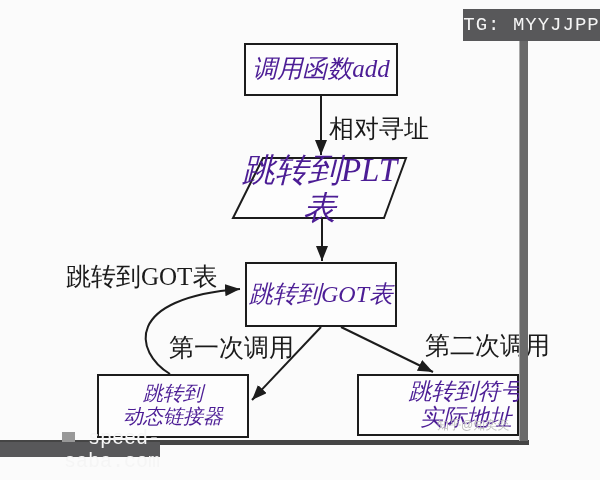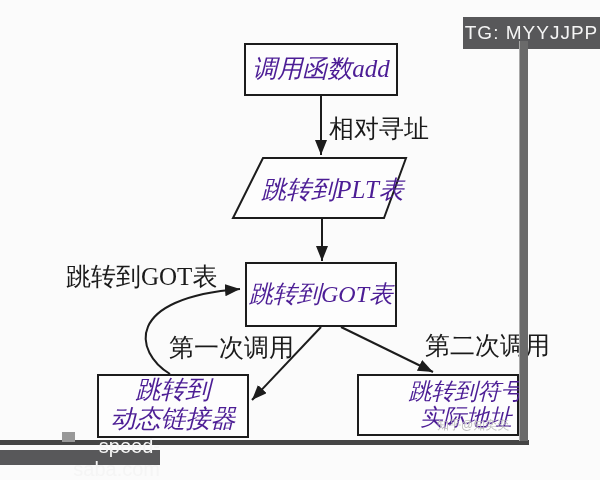--- a/index.html
+++ b/index.html
@@ -12,22 +12,22 @@
   .shape{fill:#fdfdfd;stroke:var(--stroke,#1c1c1c);stroke-width:2;}
   .edge{fill:none;stroke:var(--stroke,#1c1c1c);stroke-width:2;}
   .arrowhead-fill{fill:var(--stroke,#1c1c1c);}
   .node-label{
     position:absolute;display:flex;flex-direction:column;align-items:center;justify-content:center;
     text-align:center;color:#4c1d95;line-height:1.15;font-style:italic;
   }
   .edge-label{position:absolute;color:#1a1a1a;white-space:nowrap;}
   .badge{
     position:absolute;background:var(--badge_bg,#58585a);color:var(--badge_text,#f5f5f5);
-    font-family:Liberation Sans, sans-serif;
-    display:flex;align-items:center;margin-top:8px;
+    font-family:Liberation Mono, monospace;
+    display:flex;align-items:center;
   }
   .tg-badge{left:463px;top:9px;width:137px;height:32px;font-size:19px;justify-content:center;letter-spacing:1px;}
   .site-badge{left:0px;top:442px;width:160px;height:15px;font-size:20px;padding-left:29px;box-sizing:border-box;z-index:4;text-align:right;}
   .v-bar{position:absolute;left:519px;top:41px;width:9px;height:400px;background:var(--bar,#6a6a6a);border-left:1px solid #a8a8a8;box-sizing:border-box;z-index:3;}
   .h-line{position:absolute;left:0px;top:440px;width:529px;height:5px;background:var(--bottom_line,#454545);z-index:2;}
   .artifact{position:absolute;left:62px;top:432px;width:13px;height:10px;background:#989898;z-index:2;}
   .watermark{
     position:absolute;left:437px;top:417px;font-size:12px;color:var(--watermark,#bdbdbd);
     z-index:5;white-space:nowrap;font-family:"Liberation Sans","DejaVu Sans",sans-serif;
   }
@@ -52,25 +52,25 @@
 
     <rect class="shape" x="245" y="44" width="152" height="51"></rect>
     <polygon class="shape" points="263,158 406,158 384,218 233,218"></polygon>
     <rect class="shape" x="246" y="263" width="150" height="63"></rect>
     <rect class="shape" x="98" y="375" width="150" height="62"></rect>
     <rect class="shape" x="358" y="375" width="160" height="60"></rect>
   </svg>
 
   <div class="node-label" style="left:245px;top:44px;width:152px;height:51px;font-size:25px;">调用函数add</div>
 
-  <div class="node-label" style="left:246px;top:158px;width:173px;height:64px;font-size:25px;">跳转到PLT表</div>
+  <div class="node-label" style="left:233px;top:158px;width:173px;height:64px;font-size:33px;">跳转到PLT表</div>
 
   <div class="node-label" style="left:246px;top:263px;width:150px;height:63px;font-size:24px;">跳转到GOT表</div>
 
-  <div class="node-label" style="left:98px;top:375px;width:150px;height:60px;font-size:25px;">
+  <div class="node-label" style="left:98px;top:375px;width:150px;height:60px;font-size:20px;">
     <span>跳转到</span>
     <span>动态链接器</span>
   </div>
 
   <div class="node-label" style="left:358px;top:375px;width:160px;height:60px;font-size:23px;padding-left:28px;">
     <span>跳转到符号</span>
     <span>实际地址</span>
   </div>
 
   <div class="edge-label" style="left:329px;top:112px;font-size:25px;">相对寻址</div>

